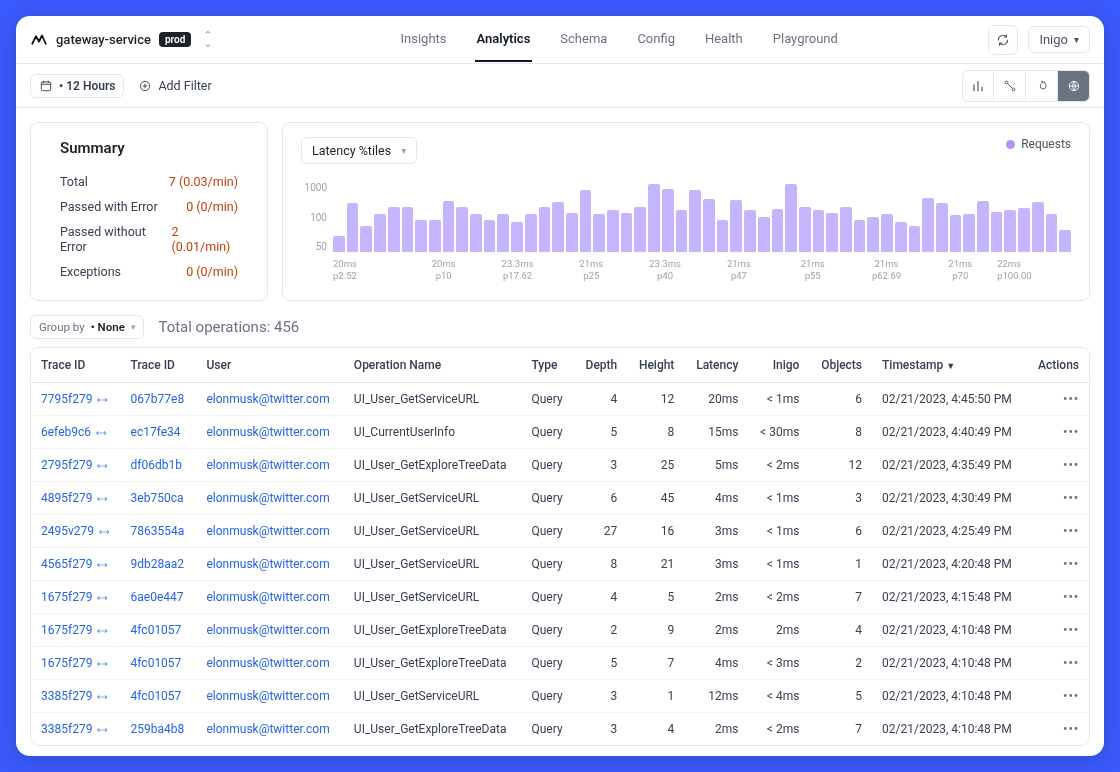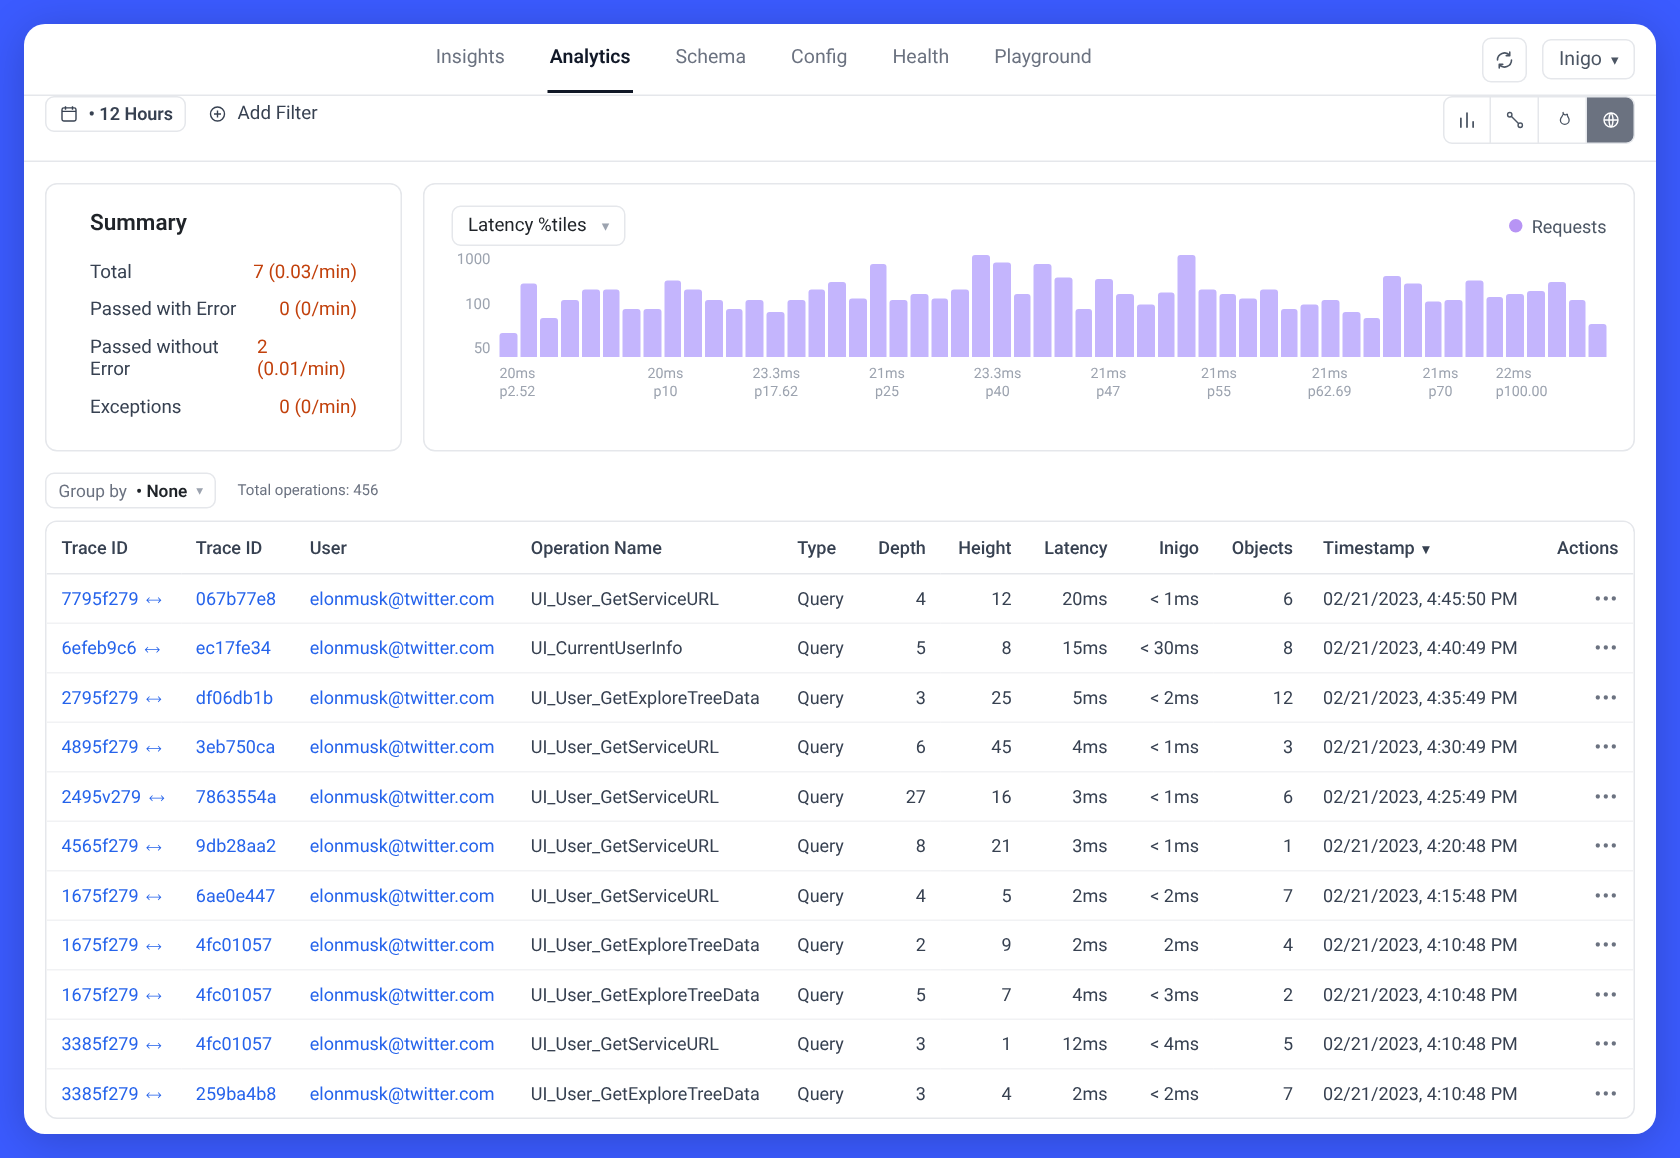--- a/index.html
+++ b/index.html
@@ -11,72 +11,82 @@
   .logo { width: 18px; height: 18px; display:inline-flex; align-items:center; justify-content:center; }
   .svc-name { font-weight: 500; }
   .badge-prod { background:#1f2328; color:#fff; font-size:10px; padding:2px 6px; border-radius:4px; font-weight:600; }
   .chevrons { color:#9ca3af; font-size:11px; margin-left:4px; line-height:8px; }
   .tabs { flex:1; display:flex; justify-content:center; gap:26px; }
   .tab { color:#6b7280; font-size:13px; padding:14px 2px; cursor:pointer; }
   .tab.active { color:#111827; font-weight:600; border-bottom:2px solid #111827; }
   .title-right { display:flex; align-items:center; gap:10px; }
   .icon-btn { width:30px; height:30px; border:1px solid #e5e7eb; border-radius:6px; display:flex; align-items:center; justify-content:center; cursor:pointer; color:#4b5563; background:#fff; }
   .inigo-btn { border:1px solid #e5e7eb; border-radius:6px; padding:5px 10px; display:flex; align-items:center; gap:6px; cursor:pointer; color:#4b5563; background:#fff; }
-  .filterbar { display:flex; align-items:flex-start; height:44px; padding:0 14px; border-bottom:1px solid #e5e7eb; gap:8px; }
+  .filterbar { display:flex; align-items:center; height:44px; padding:0 14px; border-bottom:1px solid #e5e7eb; gap:8px; }
   .chip { border:1px solid #e5e7eb; border-radius:6px; padding:4px 8px; display:flex; align-items:center; gap:6px; font-size:12px; color:#374151; background:#fff; cursor:pointer; }
   .chip .bold { font-weight:600; }
   .chip .close { color:#9ca3af; font-size:11px; cursor:pointer; }
   .add-filter { display:flex; align-items:center; gap:6px; font-size:12.5px; color:#374151; cursor:pointer; padding:4px 6px; }
   .filterbar-right { margin-left:auto; display:flex; gap:0; }
   .square-btn { width:32px; height:32px; border:1px solid #e5e7eb; background:#fff; display:flex; align-items:center; justify-content:center; cursor:pointer; color:#4b5563; }
   .square-btn:first-child { border-radius:6px 0 0 6px; }
   .square-btn + .square-btn { border-left:none; }
   .square-btn.active { background:#6b7280; color:#fff; }
   .square-btn:last-child { border-radius:0 6px 6px 0; }
   .content { flex:1; overflow:auto; padding:14px; }
   .panels { display:flex; gap:14px; margin-bottom:14px; }
   .card { border:1px solid #e5e7eb; border-radius:8px; background:#fff; }
   .summary-card { width:238px; padding:16px 29px; }
   .summary-card h3 { font-size:15px; font-weight:600; margin-bottom:12px; }
   .summary-row { display:flex; justify-content:space-between; font-size:12.5px; color:#374151; padding:5px 0; }
   .summary-row .val { color:#c2410c; }
   .chart-card { flex:1; padding:14px 18px 10px 18px; position:relative; }
-  .chart-head { display:flex; align-items:center; justify-content:space-between; margin-bottom:4px; }
+  .chart-head { display:flex; align-items:flex-start; justify-content:space-between; margin-bottom:18px; }
   .dropdown { border:1px solid #e5e7eb; border-radius:6px; padding:5px 10px; display:flex; align-items:center; gap:10px; cursor:pointer; font-size:12.5px; background:#fff; }
   .legend { display:flex; align-items:center; gap:6px; font-size:12px; color:#4b5563; }
   .legend .dot { width:9px; height:9px; border-radius:50%; background:#b794f4; }
   .chart-body { display:flex; }
   .yaxis { display:flex; flex-direction:column; justify-content:space-between; height:70px; font-size:10px; color:#9ca3af; text-align:right; padding-right:6px; width:32px; }
   .bars-wrap { flex:1; }
   .bars { display:flex; align-items:flex-end; height:70px; gap:2px; }
   .bar { flex:1; background:#c4b5fd; border-radius:2px 2px 0 0; }
   .xaxis { display:flex; margin-top:6px; font-size:9.5px; color:#9ca3af; }
   .xgroup { flex:1; text-align:center; line-height:1.3; }
   .groupbar { display:flex; align-items:center; gap:14px; margin-bottom:8px; }
   .group-chip { border:1px solid #e5e7eb; border-radius:6px; padding:4px 8px; font-size:11.5px; display:flex; align-items:center; gap:6px; cursor:pointer; background:#fff; }
   .group-chip .dim { color:#6b7280; }
-  .total-ops { font-size:10px; color:#6b7280; }
+  .total-ops { font-size:15px; color:#6b7280; }
   .data-card { border:1px solid #e5e7eb; border-radius:8px; overflow:hidden; }
   table { width:100%; border-collapse:collapse; font-size:12px; }
   thead th { text-align:left; font-weight:500; color:#374151; padding:10px 10px; border-bottom:1px solid #e5e7eb; background:#fff; white-space:nowrap; }
   thead th.right, tbody td.right { text-align:right; }
   tbody td { padding:9px 10px; border-bottom:1px solid #f1f2f4; white-space:nowrap; color:#374151; }
   tbody tr:last-child td { border-bottom:none; }
   .link { color:#2563eb; cursor:pointer; }
   .expand-ico { color:#2563eb; font-size:10px; margin-left:6px; display:inline-block; transform:rotate(45deg); }
   .dots { color:#6b7280; letter-spacing:1px; cursor:pointer; font-weight:700; }
   .sort-ico { font-size:9px; margin-left:3px; }
   .icon { width:14px; height:14px; display:inline-block; }
 </style>
 </head>
 <body>
 
 <div class="window">
 
   <div class="titlebar">
+    <div class="brand">
+      <span class="logo">
+        <svg viewBox="0 0 24 24" width="18" height="18">
+            <path d="M3 17 L8 7 L12 14 L16 6 L21 17" stroke="#111" stroke-width="2.4" fill="none" stroke-linecap="round" stroke-linejoin="round"></path>
+          </svg>
+      </span>
+      <span class="svc-name">gateway-service</span>
+      <span class="badge-prod">prod</span>
+      <span class="chevrons">⌃<br>⌄</span>
+    </div>
     <div class="tabs">
       <div class="tab">Insights</div>
       <div class="tab active">Analytics</div>
       <div class="tab">Schema</div>
       <div class="tab">Config</div>
       <div class="tab">Health</div>
       <div class="tab">Playground</div>
     </div>
     <div class="title-right">
       <div class="icon-btn">

